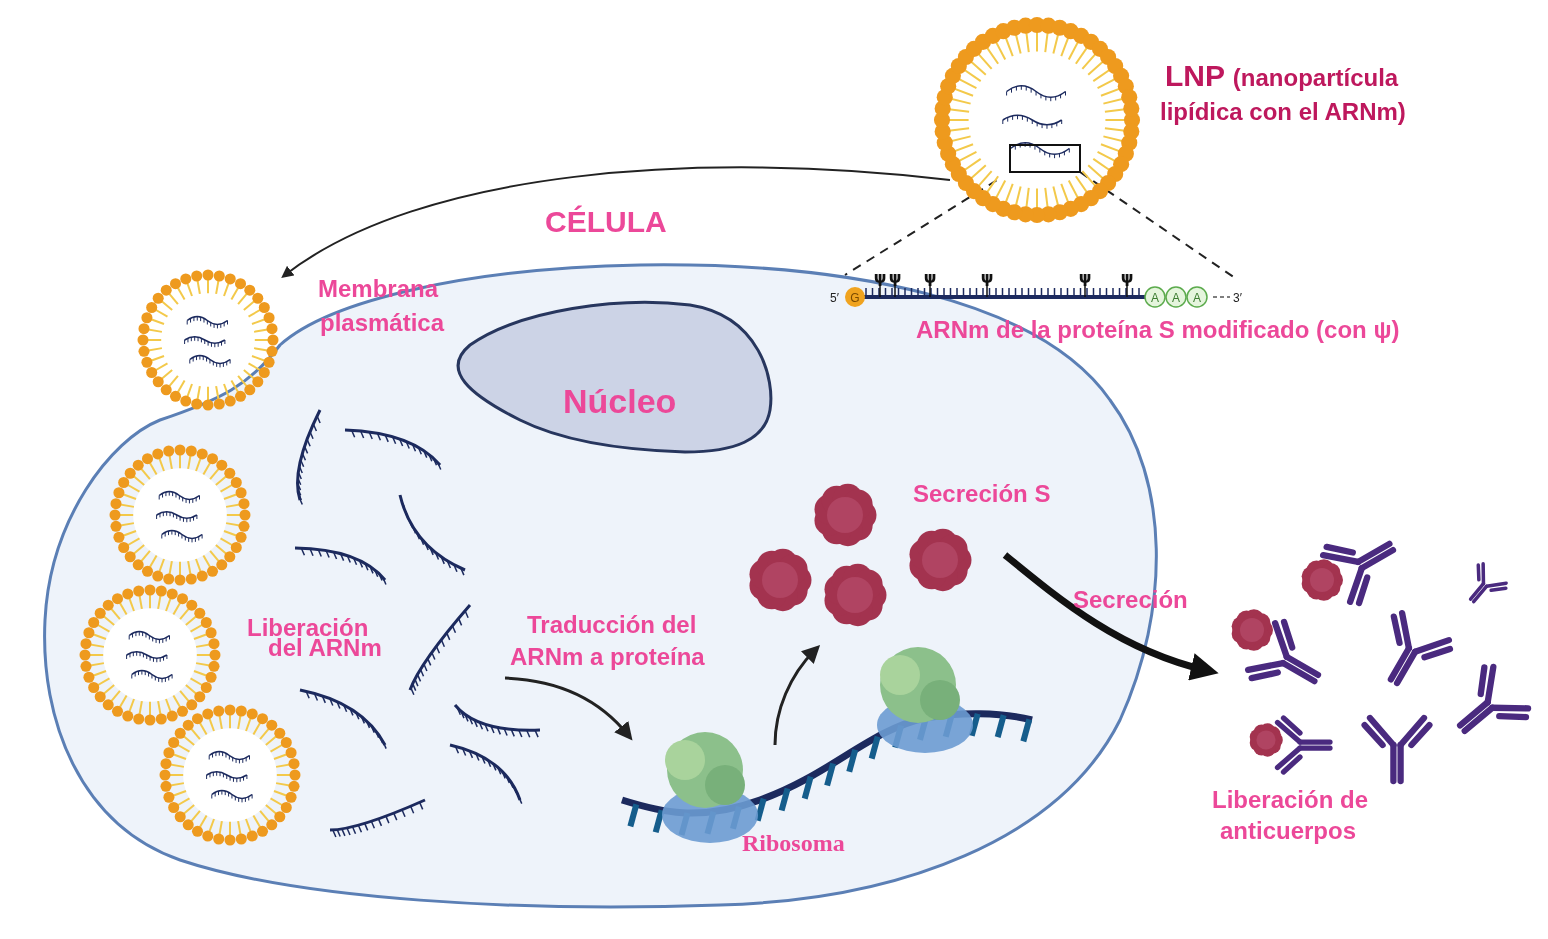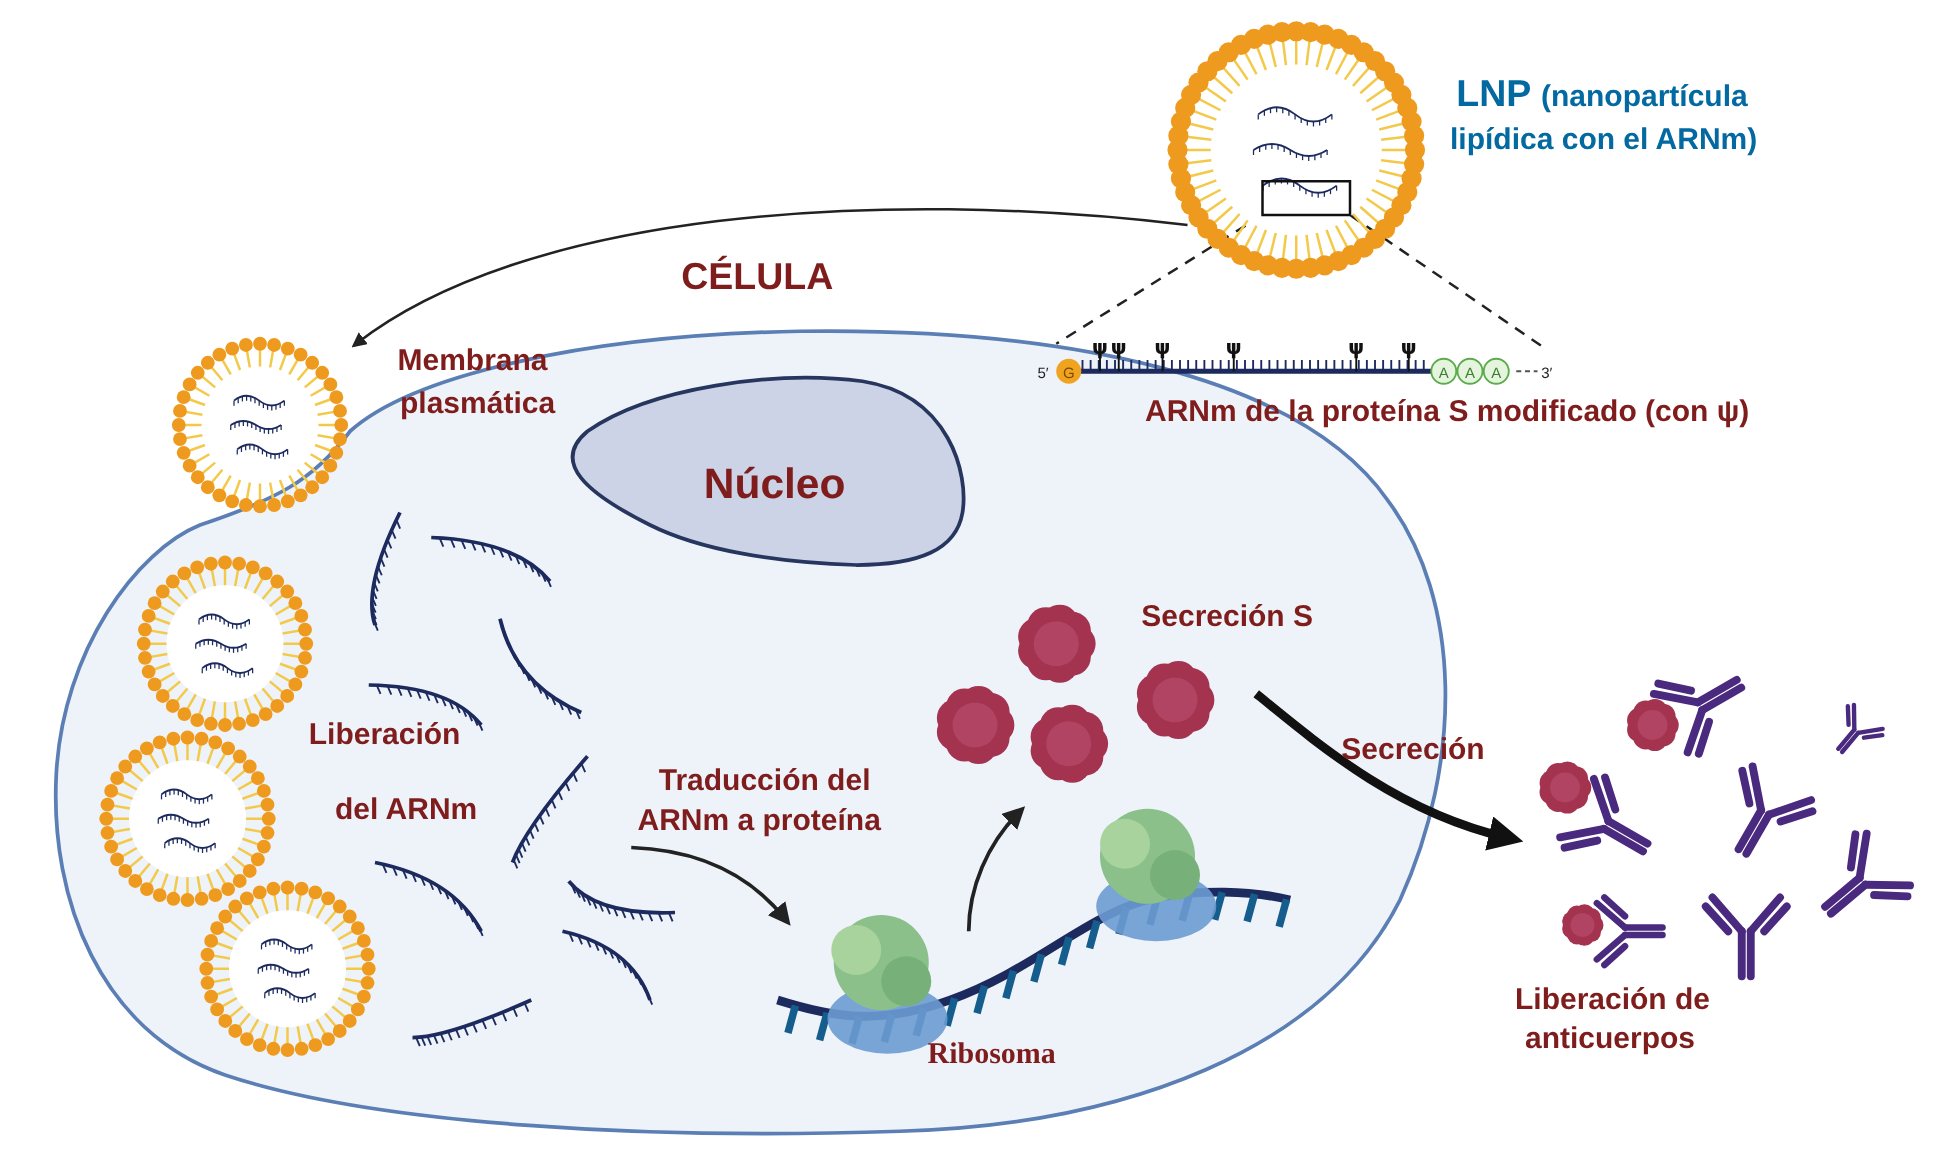--- a/index.html
+++ b/index.html
@@ -1,21 +1,21 @@
 <!DOCTYPE html>
 <html><head>
 <meta charset="utf-8">
 <style>
   html,body{margin:0;padding:0;background:#ffffff;}
   body{width:1548px;height:939px;overflow:hidden;position:relative;font-family:"Liberation Sans",sans-serif;}
   #stage{position:absolute;left:0;top:0;width:1548px;height:939px;}
-  .lbl{position:absolute;font-family:"Liberation Sans",sans-serif;font-weight:bold;color:#7f1d1d;font-size:24px;line-height:31px;text-align:center;white-space:nowrap;}
-  .lbl-orange{color:#0369a1;}
+  .lbl{position:absolute;font-family:"Liberation Sans",sans-serif;font-weight:bold;color:#ec4899;font-size:24px;line-height:31px;text-align:center;white-space:nowrap;}
+  .lbl-orange{color:#be185d;}
   .big{font-size:30px;}
-  .nuc{font-size:34px;}
+  .nuc{font-size:34px;margin-top:14px;}
 </style>
 </head>
 <body>
 
 <svg id="stage" width="1548" height="939" viewBox="0 0 1548 939" xmlns="http://www.w3.org/2000/svg">
   <defs>
     <marker id="ah" viewBox="0 0 10 10" refX="6" refY="5" markerWidth="6" markerHeight="6" orient="auto">
       <path d="M0,0 L10,5 L0,10 z" fill="#222"></path>
     </marker>
     <marker id="ahBig" viewBox="0 0 10 10" refX="5" refY="5" markerWidth="4" markerHeight="4" orient="auto">
@@ -1080,21 +1080,21 @@
 </div>
 <div class="lbl lbl-orange" style="left:1160px;top:96px;">lipídica con el ARNm)</div>
 
 <div class="lbl big" style="left:545px;top:206px;">CÉLULA</div>
 
 <div class="lbl" style="left:318px;top:273px;text-align:right;">Membrana</div>
 <div class="lbl" style="left:320px;top:307px;text-align:left;">plasmática</div>
 
 <div class="lbl nuc" style="left:563px;top:372px;">Núcleo</div>
 
-<div class="lbl" style="left:247px;top:572px;">Liberación</div>
+<div class="lbl" style="left:247px;top:612px;">Liberación</div>
 <div class="lbl" style="left:268px;top:632px;">del ARNm</div>
 
 <div class="lbl" style="left:527px;top:609px;">Traducción del</div>
 <div class="lbl" style="left:510px;top:641px;text-align:right;">ARNm a proteína</div>
 
 <div class="lbl" style="left:913px;top:478px;">Secreción S</div>
 <div class="lbl" style="left:1073px;top:584px;">Secreción</div>
 <div class="lbl" style="left:742px;top:828px;font-family:Liberation Serif, serif;">Ribosoma</div>
 
 <div class="lbl" style="left:1212px;top:784px;">Liberación de</div>

